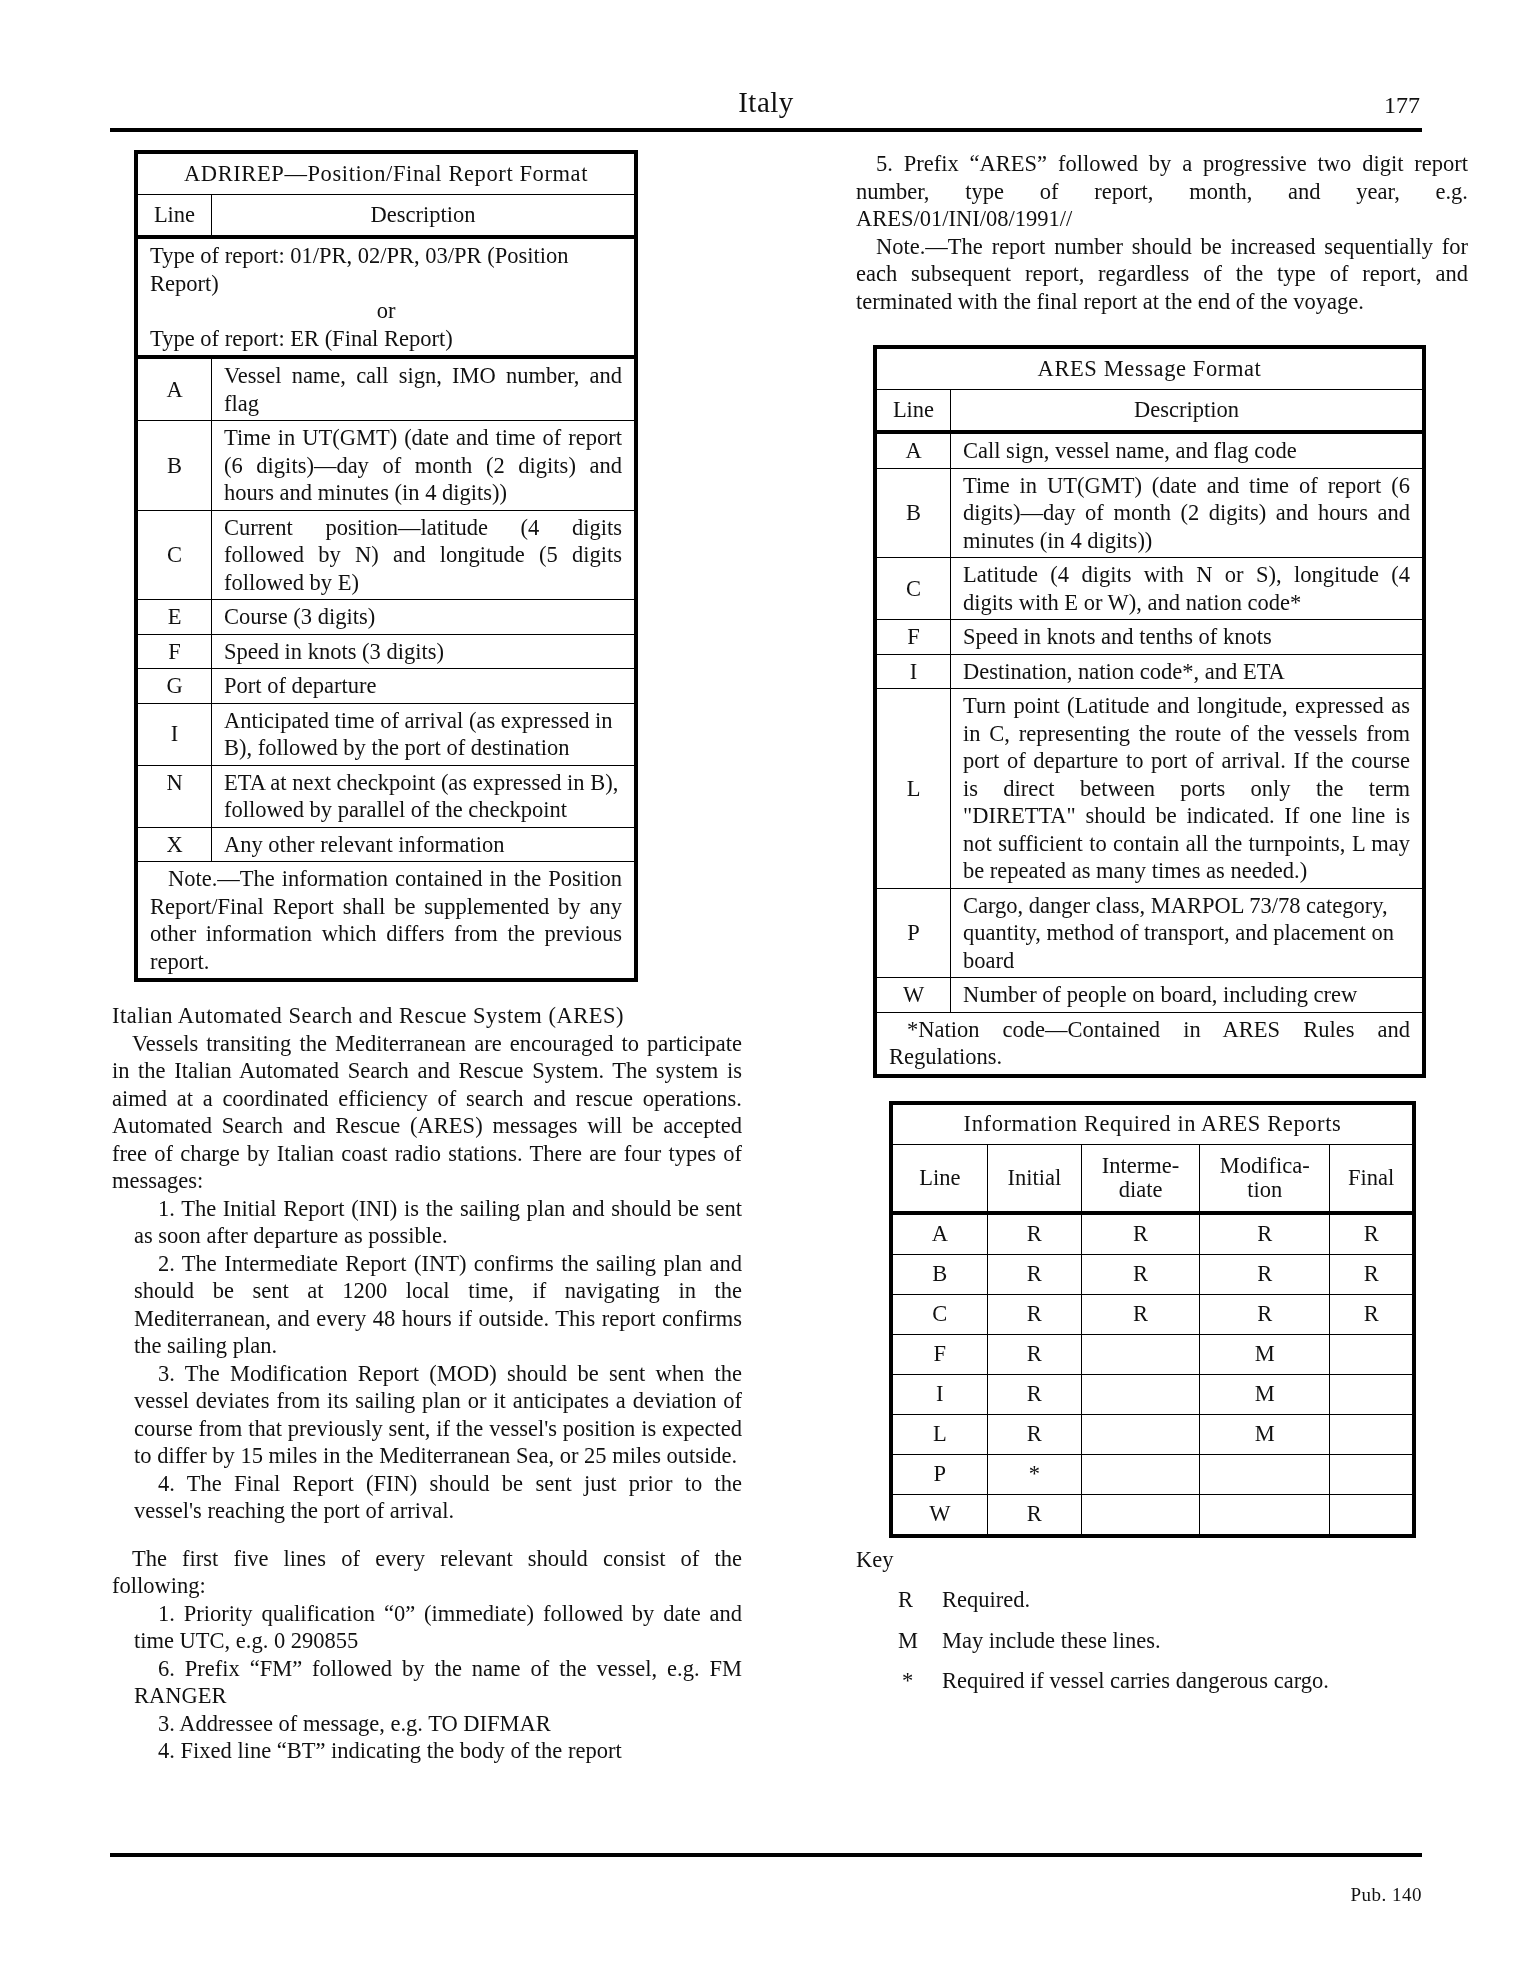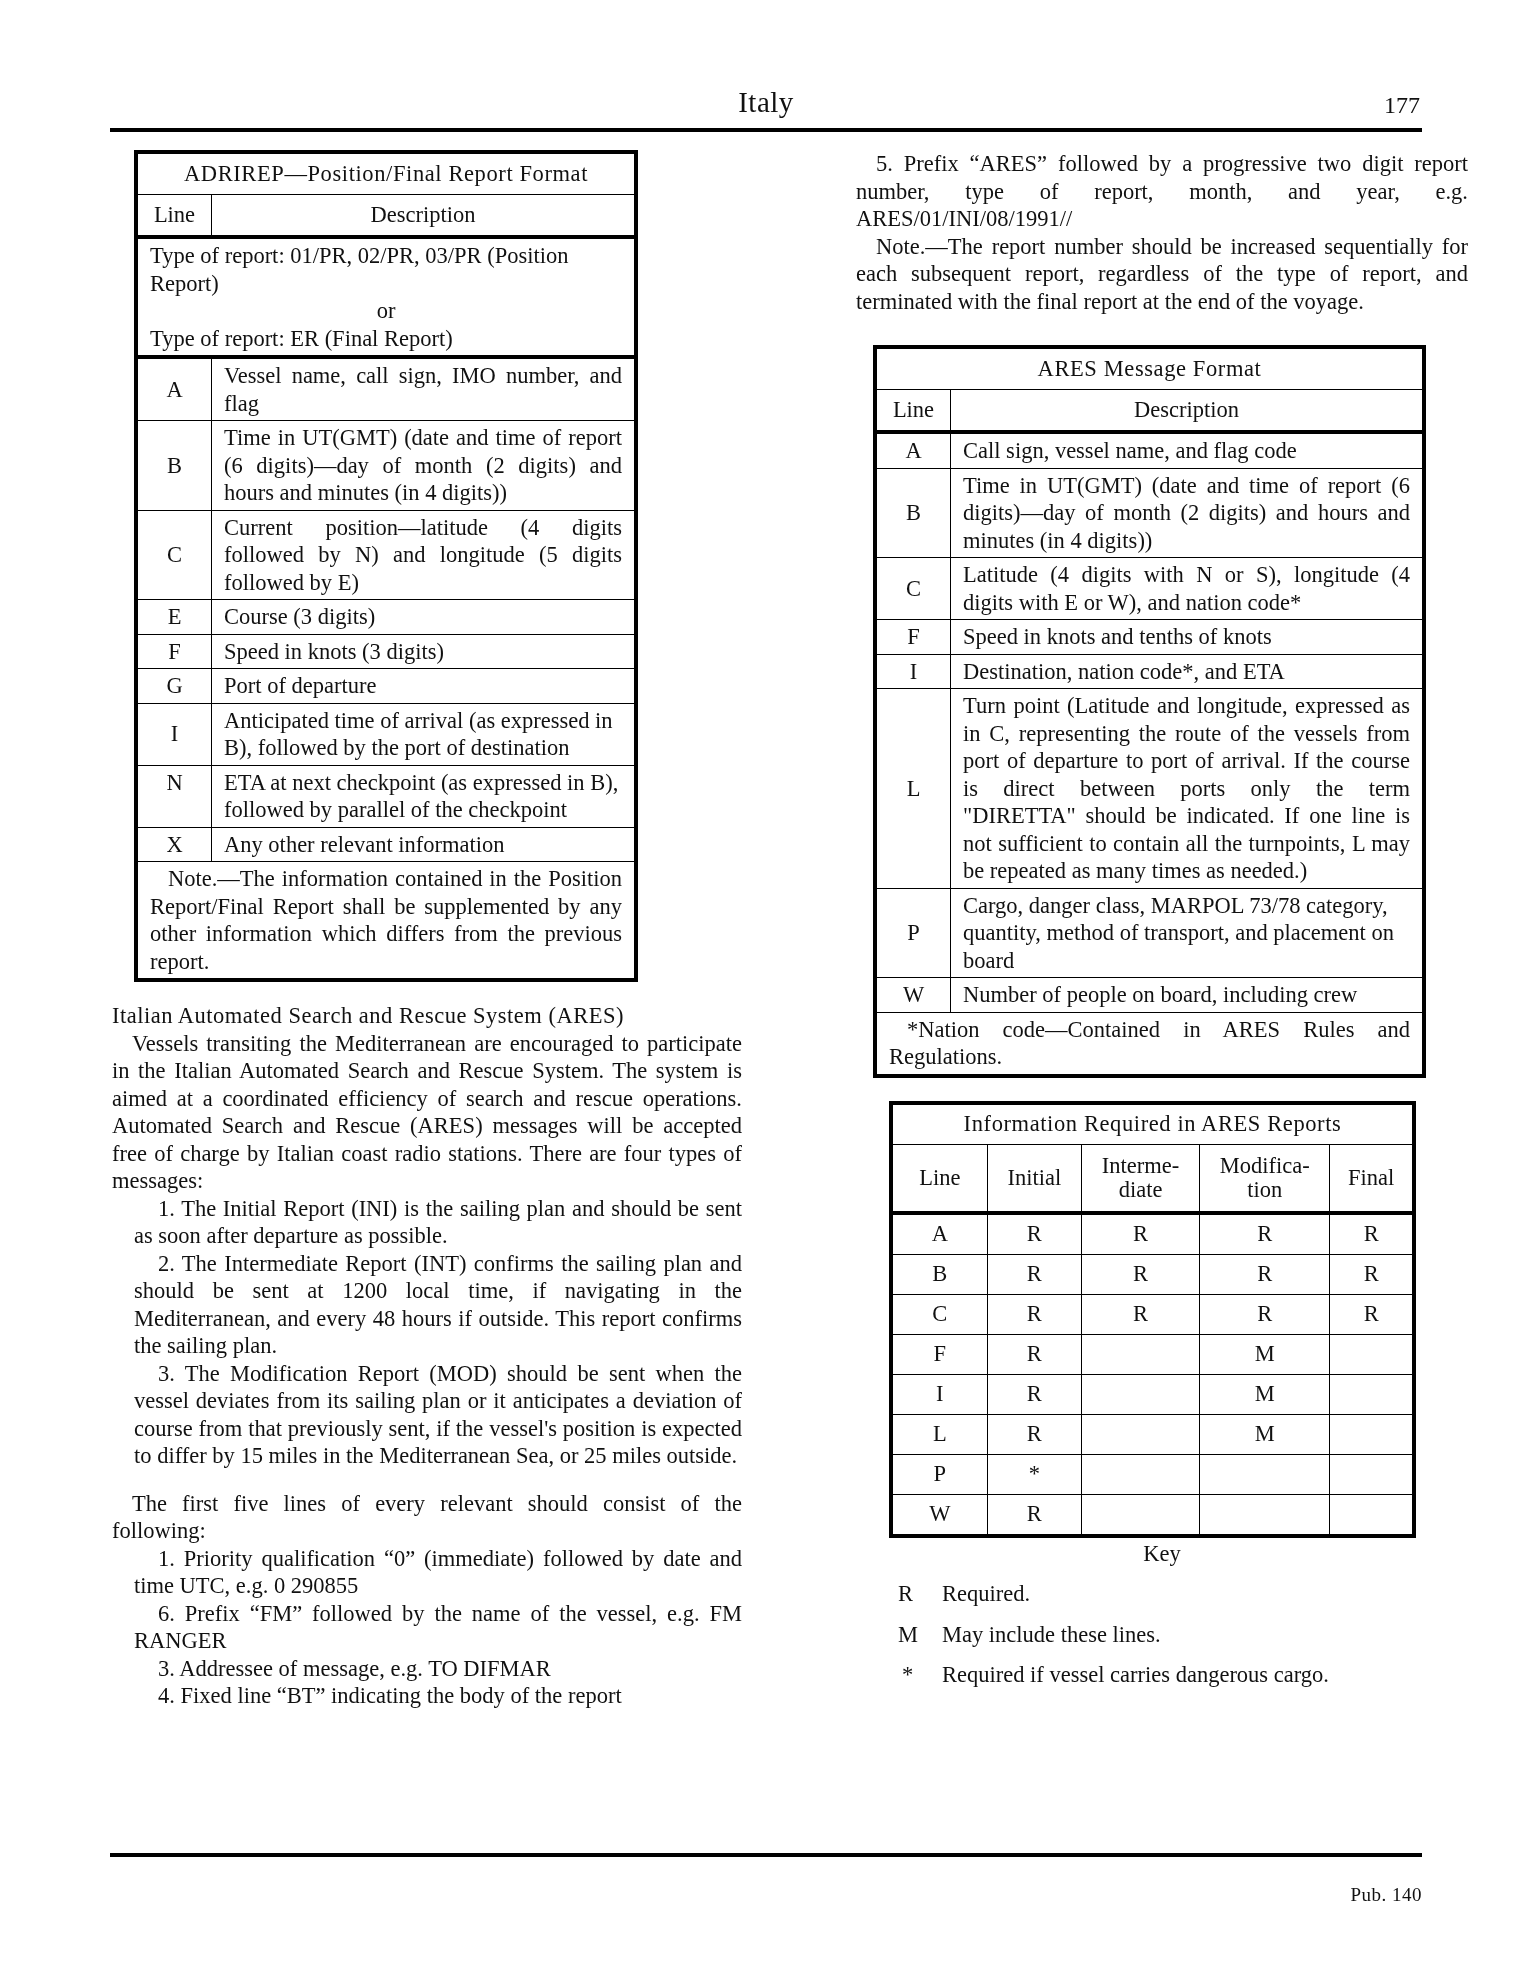--- a/index.html
+++ b/index.html
@@ -28,21 +28,21 @@
     #ares-info { width:527px; margin-left:33px; margin-top:23px; }
     #ares-info td, #ares-info th { text-align:center; padding:3px 4px; height:33px; }
     #ares-info .hdr th { line-height:24px; height:60px; }
 
     .section-title { margin-top:20px; letter-spacing:0.5px; }
     p { margin:0; }
     .para { text-indent:20px; text-align:justify; }
     .item { padding-left:22px; text-indent:24px; text-align:justify; }
     .gap { margin-top:20px; }
 
-    .key-title { text-align:center; margin-top:2px; }
+    .key-title { margin-top:8px; }
     .key-row { display:flex; margin-top:13px; margin-left:42px; }
     .key-code { width:44px; }
   </style>
 </head>
 <body>
 
 <div class="page-header">
   <div class="running-title">Italy</div>
   <div class="page-number">177</div>
 </div>
@@ -104,20 +104,21 @@
           <td colspan="2" class="note">Note.—The information contained in the Position Report/Final Report shall be supplemented by any other information which differs from the previous report.</td>
         </tr>
   </tbody>
     </table>
 
   <p class="section-title">Italian Automated Search and Rescue System (ARES)</p>
   <p class="para">Vessels transiting the Mediterranean are encouraged to participate in the Italian Automated Search and Rescue System. The system is aimed at a coordinated efficiency of search and rescue operations. Automated Search and Rescue (ARES) messages will be accepted free of charge by Italian coast radio stations. There are four types of messages:</p>
   <p class="item">1.  The Initial Report (INI) is the sailing plan and should be sent as soon after departure as possible.</p>
   <p class="item">2.  The Intermediate Report (INT) confirms the sailing plan and should be sent at 1200 local time, if navigating in the Mediterranean, and every 48 hours if outside. This report confirms the sailing plan.</p>
   <p class="item">3.  The Modification Report (MOD) should be sent when the vessel deviates from its sailing plan or it anticipates a deviation of course from that previously sent, if the vessel's position is expected to differ by 15 miles in the Mediterranean Sea, or 25 miles outside.</p>
+  <p class="item">4.  The Final Report (FIN) should be sent just prior to the vessel's reaching the port of arrival.</p>
   <p class="para gap">The first five lines of every relevant should consist of the following:</p>
   <p class="item">1.  Priority qualification “0” (immediate) followed by date and time UTC, e.g. 0 290855</p>
   <p class="item">6.  Prefix “FM” followed by the name of the vessel, e.g. FM RANGER</p>
   <p class="item">3.  Addressee of message, e.g. TO DIFMAR</p>
   <p class="item">4.  Fixed line “BT” indicating the body of the report</p>
 </div>
 
 <div class="col col-right">
   <p class="para">5.  Prefix “ARES” followed by a progressive two digit report number, type of report, month, and year, e.g. ARES/01/INI/08/1991//</p>
   <p class="para">Note.—The report number should be increased sequentially for each subsequent report, regardless of the type of report, and terminated with the final report at the end of the voyage.</p>

